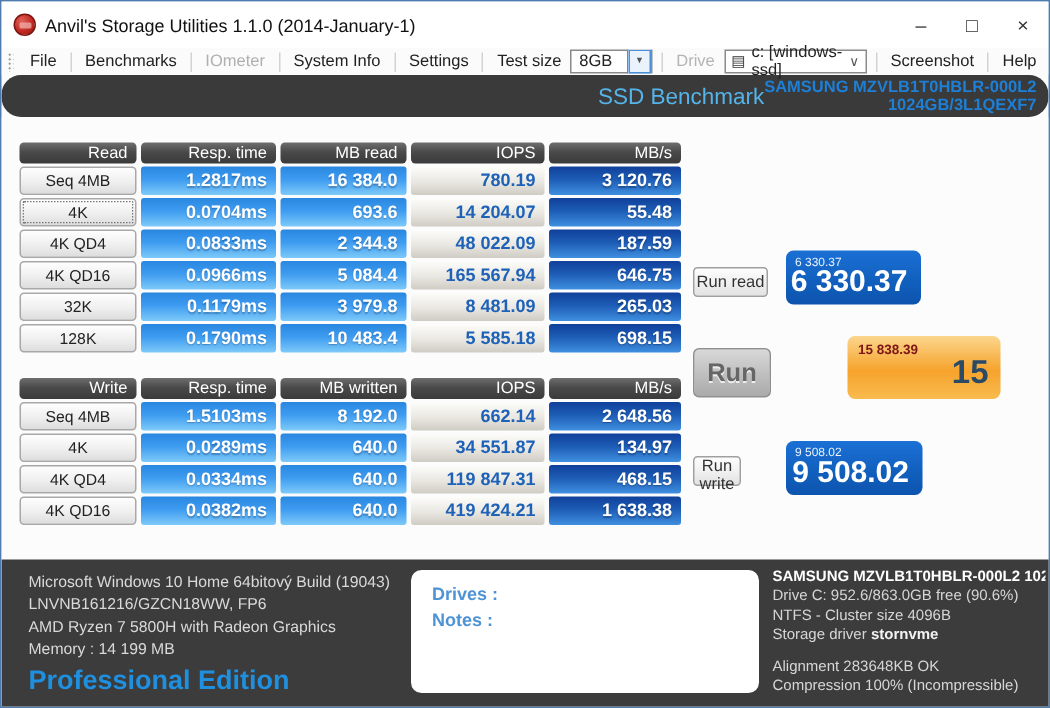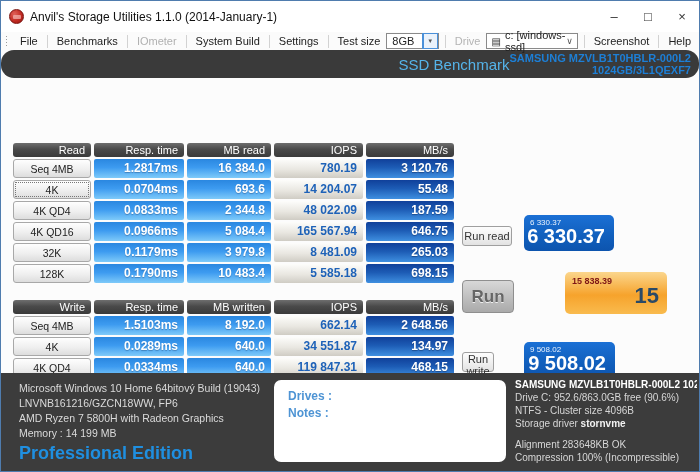--- a/index.html
+++ b/index.html
@@ -43,21 +43,21 @@
   .driveicon { font-size:10px; color:#333; margin-right:4px; }
   .chev { margin-left:auto; font-size:9px; color:#555; }
 
   
   .bench-header { height:28px; background:#3a3a3a; display:flex; align-items:center;
     justify-content:flex-end; padding:0 8px 0 10px;border-radius:13px; }
   .bench-title { color:#55b4ea; font-size:15px; }
   .device { text-align:right; color:#1d7fd6; font-weight:bold; font-size:11px; line-height:12px; }
 
   
-  .main { position:relative; height:296px; background:#fcfcfc;margin-top:48px; }
+  .main { position:relative; height:296px; background:#fcfcfc; }
 
   .bench-table { position:absolute; left:12px; display:grid;
     grid-template-columns:78px 90px 84px 89px 88px; column-gap:3px; row-gap:2px; }
   .trow { display:contents; }
   .th { height:14px; line-height:14px; border-radius:3px; text-align:right; padding-right:6px;
     font-size:11px; color:#fff;
     background:linear-gradient(180deg,#6e6e6e 0%,#4a4a4a 45%,#3a3a3a 100%); }
   .rowbtn { height:19px; border:1px solid #a8a8a8; border-radius:3px; font-size:10.5px; color:#222;
     background:linear-gradient(180deg,#fefefe 0%,#efefef 55%,#dddddd 100%);
     font-family:"Liberation Sans",sans-serif; cursor:pointer; }
@@ -122,21 +122,21 @@
 
   <div class="menubar">
     <span class="grip"></span>
     <span id="menu-left" style="display:flex;align-items:center;">
         <span class="menu-item">File</span>
         <span class="msep"></span>
         <span class="menu-item">Benchmarks</span>
         <span class="msep"></span>
         <span class="menu-item disabled">IOmeter</span>
         <span class="msep"></span>
-        <span class="menu-item">System Build</span>
+        <span class="menu-item">System Info</span>
         <span class="msep"></span>
         <span class="menu-item">Settings</span>
         <span class="msep"></span>
       </span>
     <span class="menu-label">Test size</span>
     <span class="dropdown dd-testsize">
       <span>8GB</span>
       <span class="ddbtn">▼</span>
     </span>
     <span class="msep" style="margin-left:6px;"></span>

